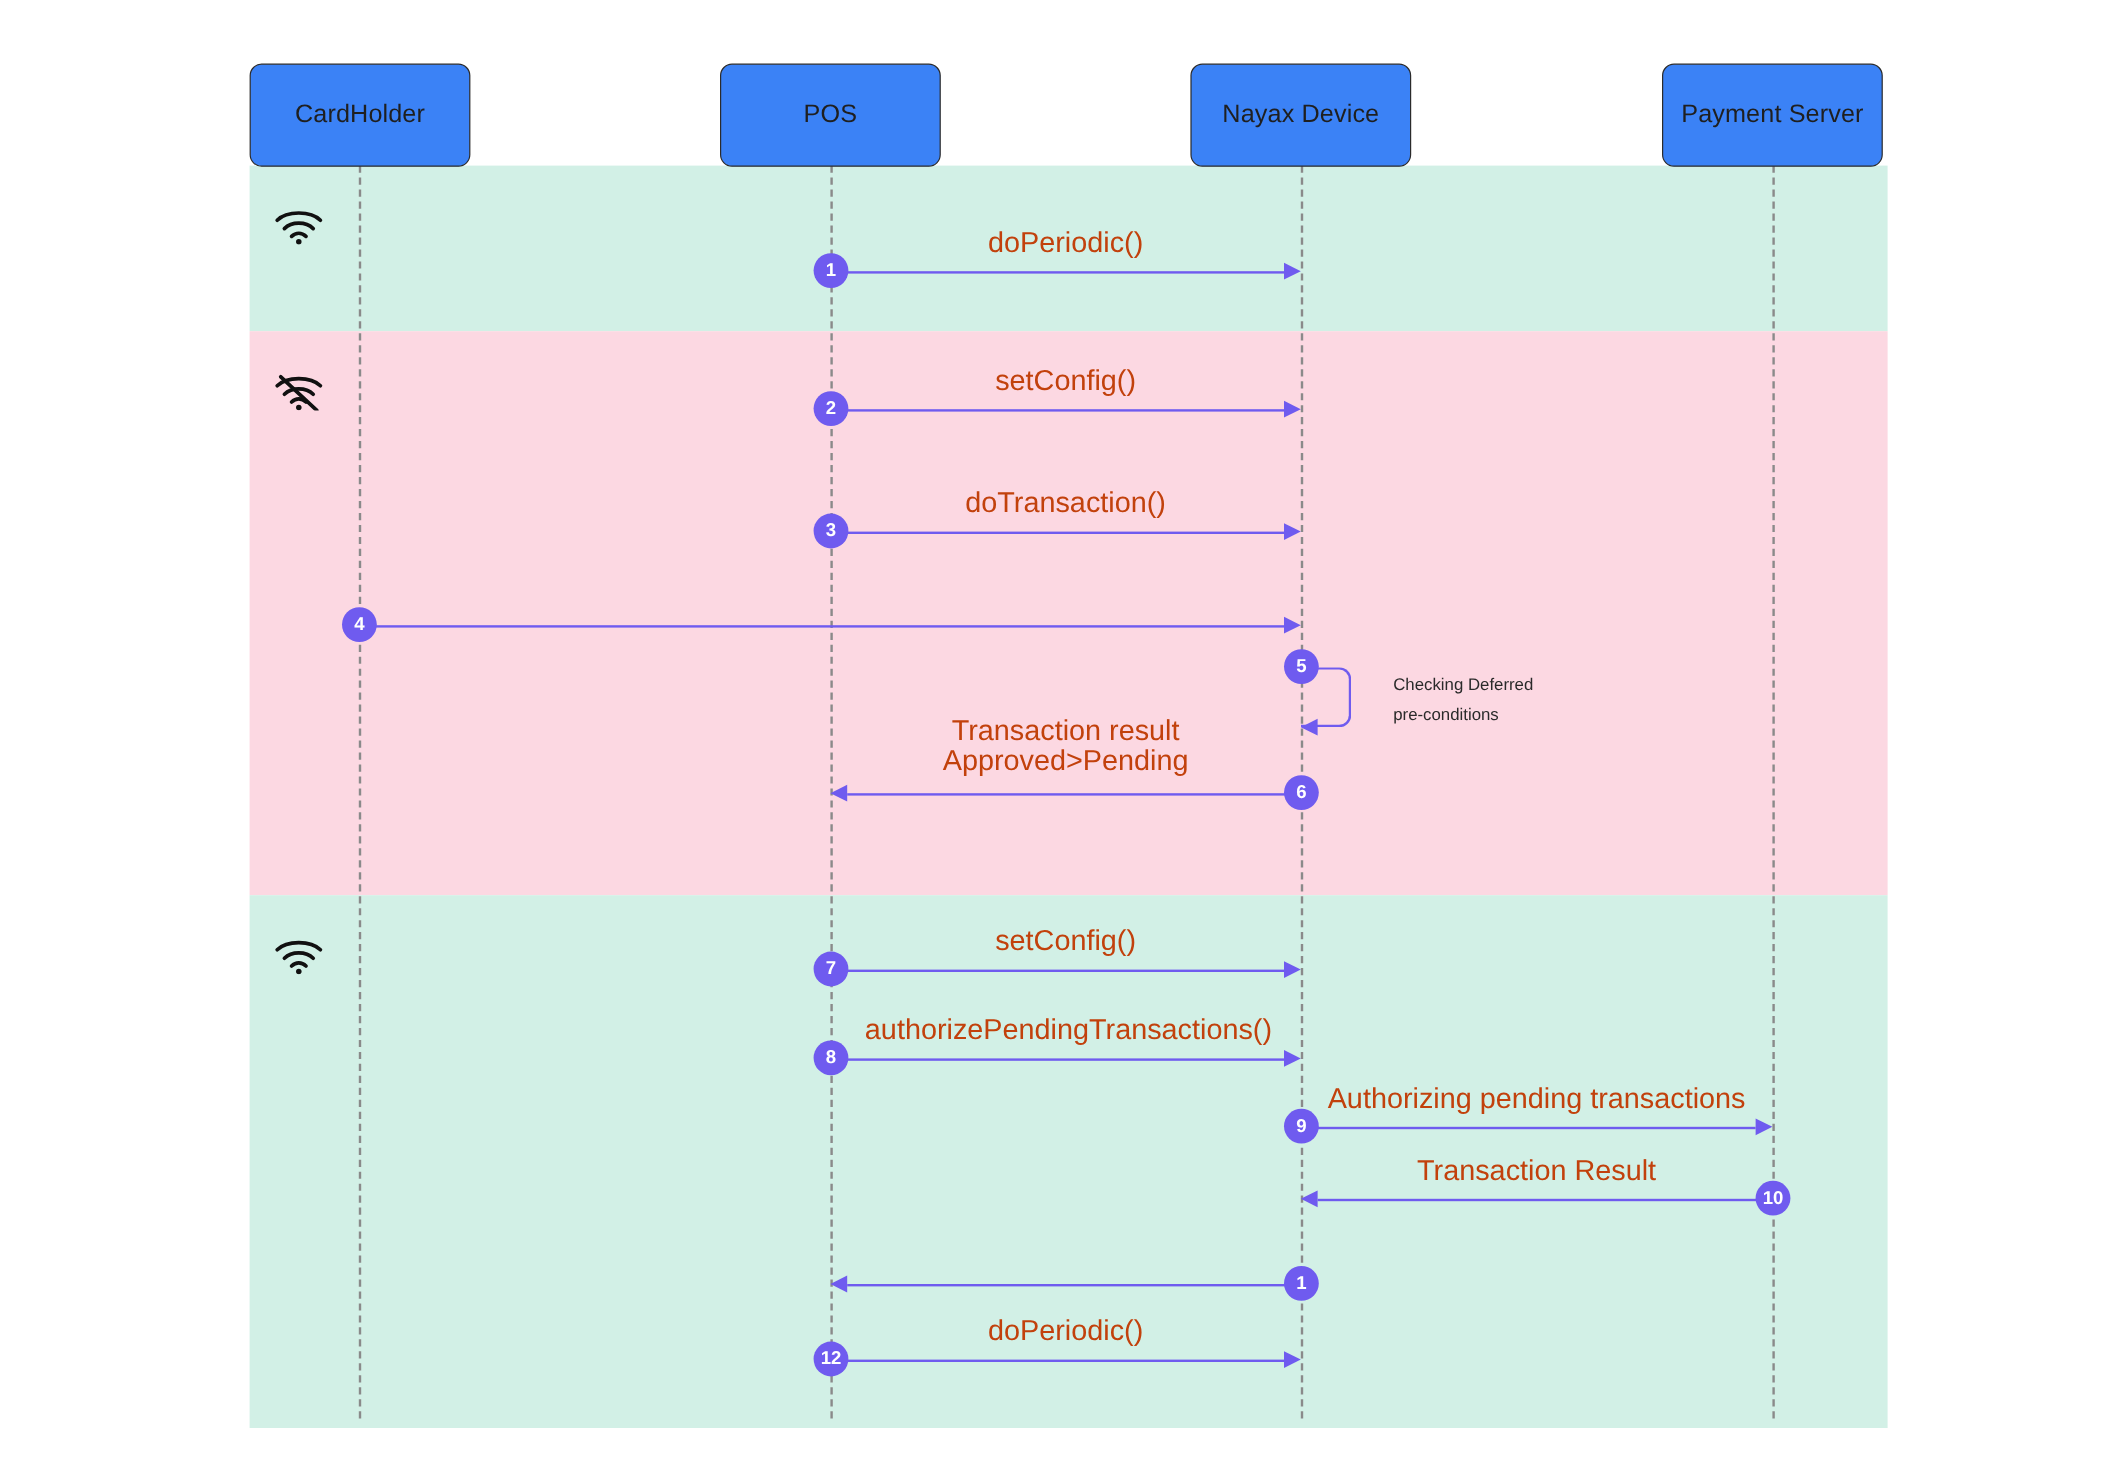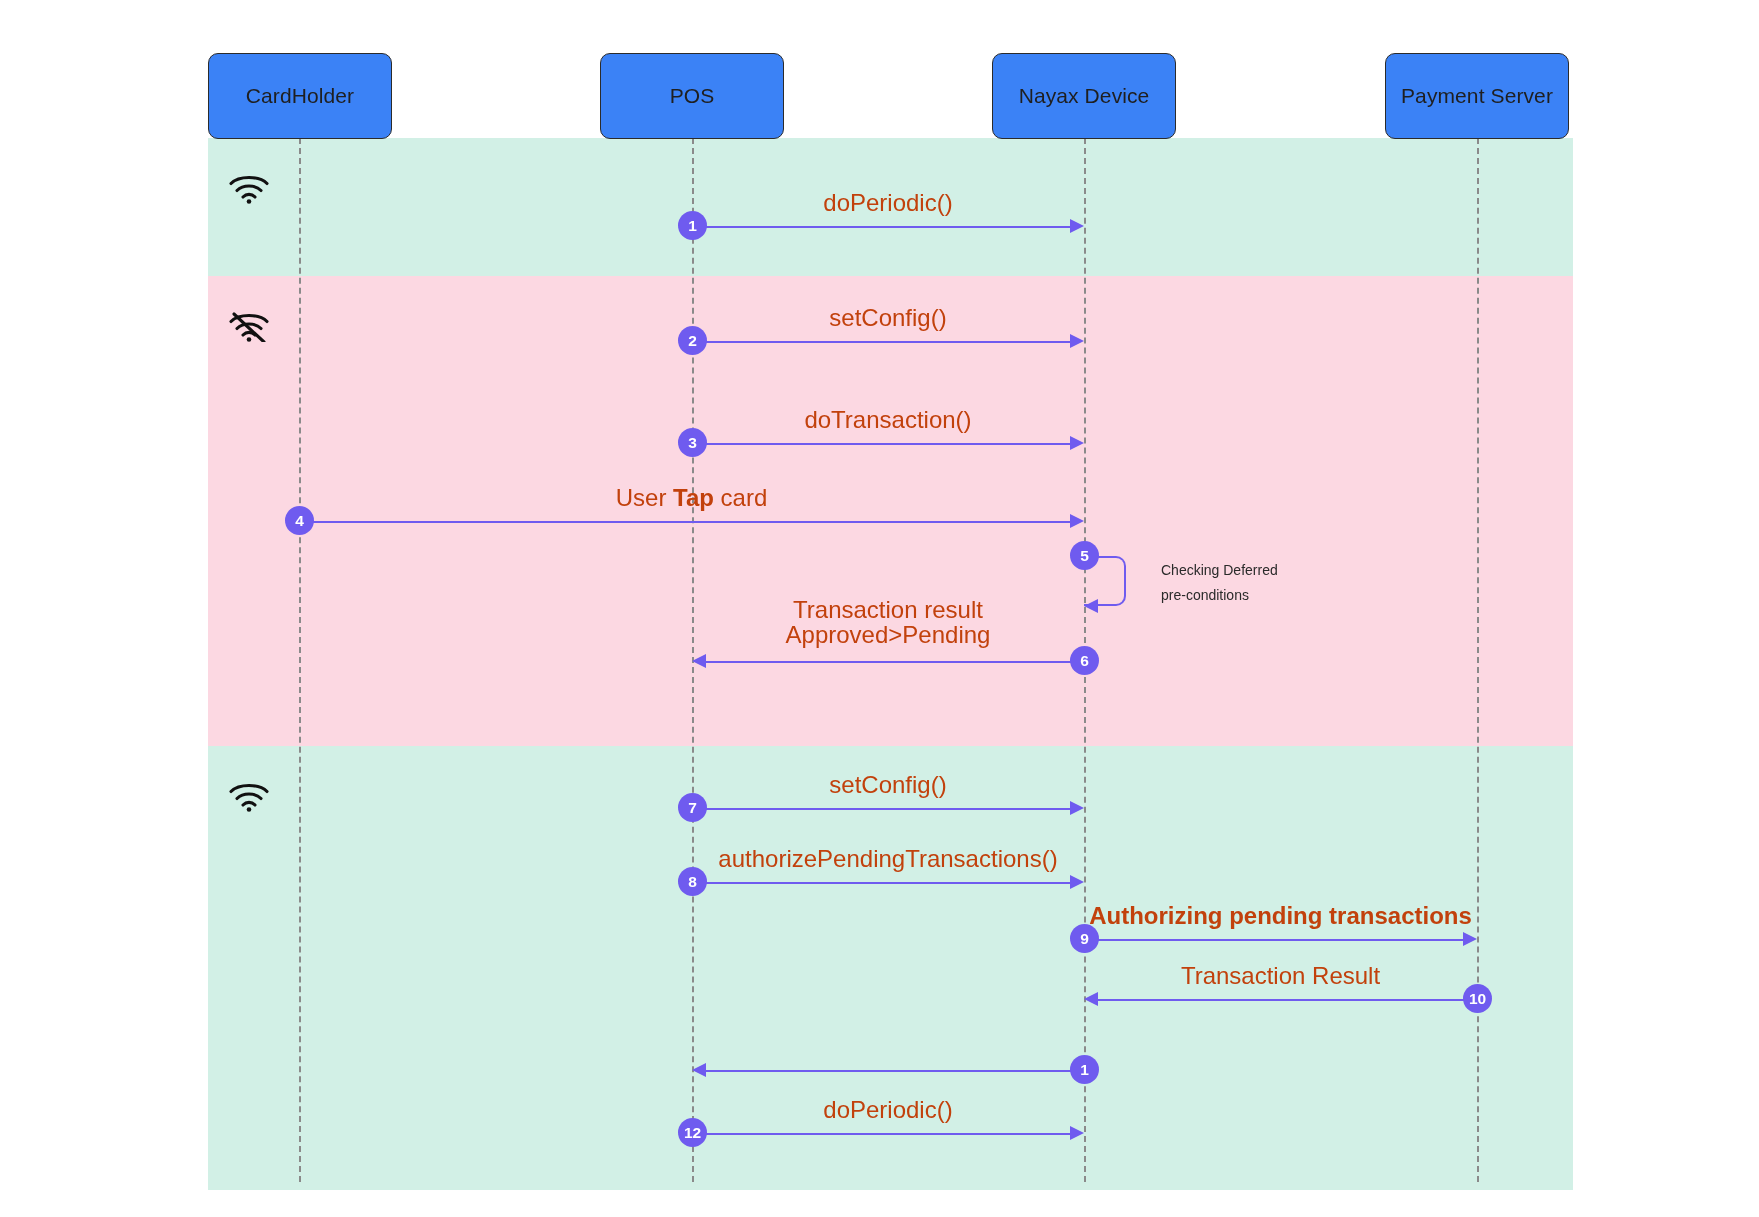--- a/index.html
+++ b/index.html
@@ -195,23 +195,20 @@
   </div>
   <div class="badge" style="left:678px; top:326px;">2</div>
 
   <div class="msg-label" style="left:692px; top:407px; width:392px;">doTransaction()</div>
   <div class="msg" style="left:692px; top:443px; width:392px;">
     <div class="line" style="left:0; width:378px;"></div>
     <div class="arrowhead right" style="left:378px;"></div>
   </div>
   <div class="badge" style="left:678px; top:428px;">3</div>
 
-  <div class="msg-label" style="left:299px; top:485px; width:785px;">
-    <span>User&nbsp;</span><b>Tap</b><span>&nbsp;card</span>
-  </div>
   <div class="msg" style="left:299px; top:521px; width:785px;">
     <div class="line" style="left:0; width:771px;"></div>
     <div class="arrowhead right" style="left:771px;"></div>
   </div>
   <div class="badge" style="left:285px; top:506px;">4</div>
 
   <div class="selfloop" style="left:1084px; top:556px; width:42px; height:50px;"></div>
   <div class="msg" style="left:1084px; top:606px; width:42px;">
     <div class="arrowhead left" style="left:0px;"></div>
   </div>
@@ -231,28 +228,28 @@
   </div>
   <div class="badge" style="left:1070px; top:646px;">6</div>
 
   <div class="msg-label" style="left:692px; top:772px; width:392px;">setConfig()</div>
   <div class="msg" style="left:692px; top:808px; width:392px;">
     <div class="line" style="left:0; width:378px;"></div>
     <div class="arrowhead right" style="left:378px;"></div>
   </div>
   <div class="badge" style="left:678px; top:793px;">7</div>
 
-  <div class="msg-label" style="left:692px; top:846px; width:392px;">authorizePendingTransactions()</div>
+  <div class="msg-label" style="left:668px; top:846px; width:392px;text-align:right;">authorizePendingTransactions()</div>
   <div class="msg" style="left:692px; top:882px; width:392px;">
     <div class="line" style="left:0; width:378px;"></div>
     <div class="arrowhead right" style="left:378px;"></div>
   </div>
   <div class="badge" style="left:678px; top:867px;">8</div>
 
-  <div class="msg-label" style="left:1084px; top:903px; width:393px;font-weight:bold;">Authorizing pending transactions</div>
+  <div class="msg-label" style="left:1084px; top:903px; width:393px;">Authorizing pending transactions</div>
   <div class="msg" style="left:1084px; top:939px; width:393px;">
     <div class="line" style="left:0; width:379px;"></div>
     <div class="arrowhead right" style="left:379px;"></div>
   </div>
   <div class="badge" style="left:1070px; top:924px;">9</div>
 
   <div class="msg-label" style="left:1084px; top:963px; width:393px;">Transaction Result</div>
   <div class="msg" style="left:1084px; top:999px; width:393px;">
     <div class="line" style="left:14px; width:379px;"></div>
     <div class="arrowhead left" style="left:0px;"></div>

